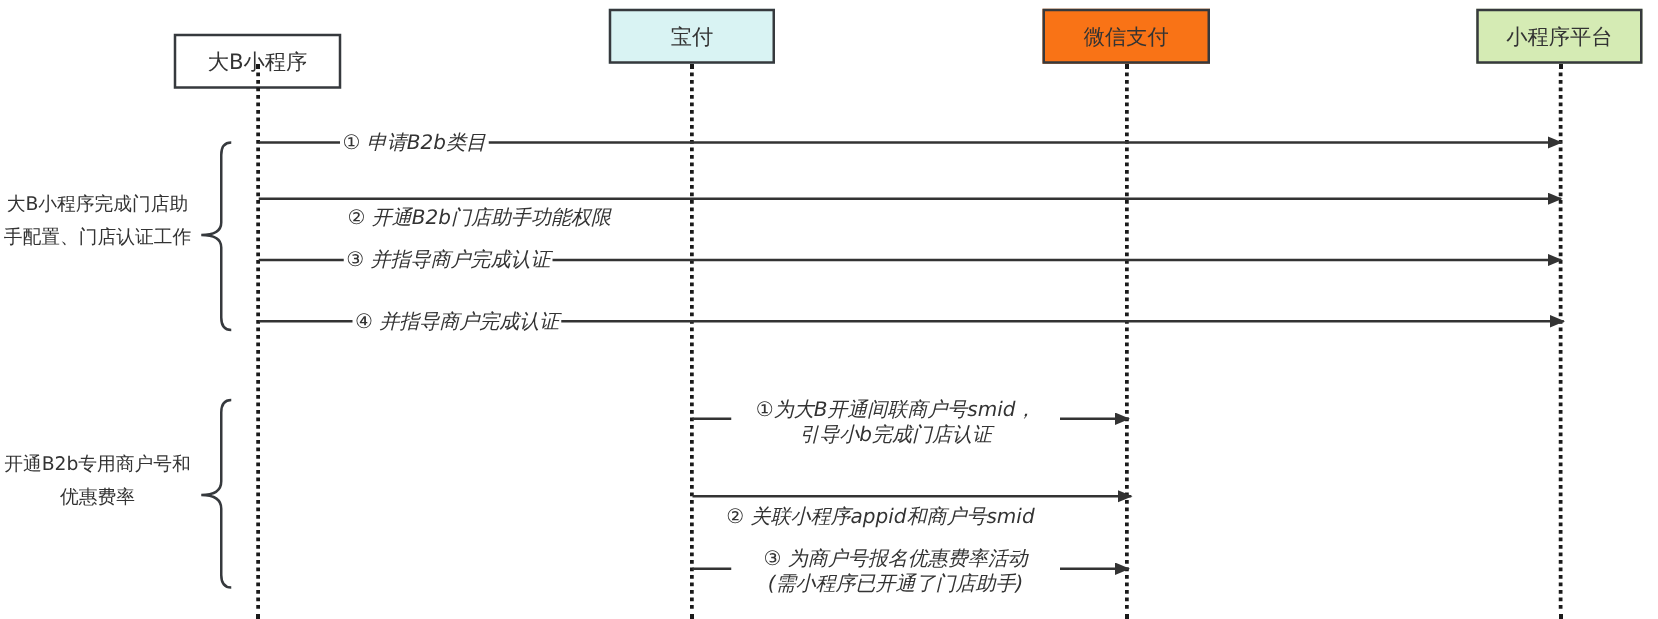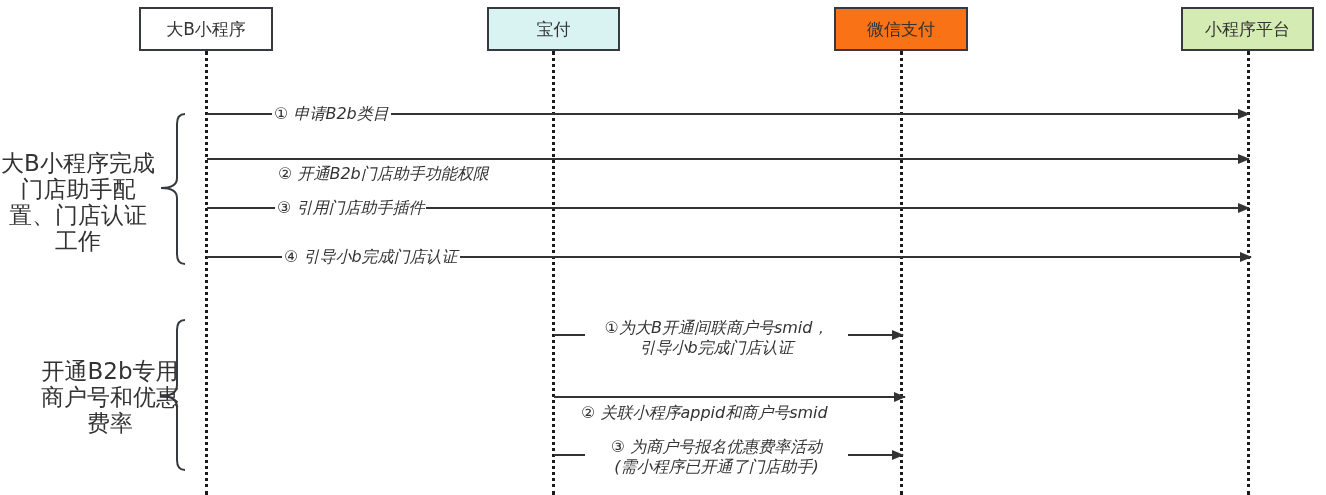--- a/index.html
+++ b/index.html
@@ -13,28 +13,28 @@
   }
   .lifeline {
     position: absolute; top: 51px; bottom: 0; width: 0;
     border-left: 3px dotted #1a1a1a;
   }
   .msg-label {
     position: absolute; background: #ffffff; font-size: 16px; line-height: 20px;
     text-align: center; white-space: nowrap; color: #333333; padding: 0 2px; font-style: italic;
   }
   .group-label {
-    position: absolute; font-size: 23px; line-height: 26px; text-align: center; color: #333333;
+    position: absolute; font-size: 15px; line-height: 26px; text-align: center; color: #333333;
   }
   svg.overlay { position: absolute; left: 0; top: 0; }
 </style>
 </head>
 <body>
 
-<div class="participant" style="left: 139px; width: 134px; background: rgb(255, 255, 255);" id="p0">
+<div class="participant" style="left: 139px; width: 134px; background: rgb(255, 255, 255); margin-top: 20px;" id="p0">
   <span>大B小程序</span>
 </div>
 <div class="participant" style="left: 487px; width: 133px; background: rgb(217, 243, 243);" id="p1">
   <span>宝付</span>
 </div>
 <div class="participant" style="left: 834px; width: 134px; background: #f97316;" id="p2">
   <span>微信支付</span>
 </div>
 <div class="participant" style="left: 1181px; width: 133px; background: rgb(213, 235, 180);" id="p3">
   <span>小程序平台</span>
@@ -59,23 +59,23 @@
 
   <line x1="554" y1="335" x2="903" y2="335" stroke="#333333" stroke-width="2" marker-end="url(#arrowhead)"></line>
   <line x1="554" y1="397" x2="905" y2="397" stroke="#333333" stroke-width="2" marker-end="url(#arrowhead)"></line>
   <line x1="554" y1="455" x2="903" y2="455" stroke="#333333" stroke-width="2" marker-end="url(#arrowhead)"></line>
 
   <path d="M185,114 Q177,114 177,124 L177,178 Q177,188 161,188 Q177,188 177,198 L177,254 Q177,264 185,264" fill="none" stroke="#36393d" stroke-width="2"></path>
   <path d="M185,320 Q177,320 177,330 L177,385 Q177,396 161,396 Q177,396 177,407 L177,460 Q177,470 185,470" fill="none" stroke="#36393d" stroke-width="2"></path>
 </svg>
 
 <div class="group-label" style="left:0px;top:150px;width:156px;">大B小程序完成门店助手配置、门店认证工作</div>
-<div class="group-label" style="left:0px;top:358px;width:156px;margin-left:32px;">开通B2b专用商户号和优惠费率</div>
+<div class="group-label" style="left:0px;top:358px;width:156px;">开通B2b专用商户号和优惠费率</div>
 
 <div class="msg-label" style="left:272px;top:104px;">① 申请B2b类目</div>
 <div class="msg-label" style="left:276px;top:164px;">② 开通B2b门店助手功能权限</div>
-<div class="msg-label" style="left:275px;top:198px;">③ 引用门店助手插件</div>
-<div class="msg-label" style="left:282px;top:247px;">④ 引导小b完成门店认证</div>
+<div class="msg-label" style="left:275px;top:198px;">③ 并指导商户完成认证</div>
+<div class="msg-label" style="left:282px;top:247px;">④ 并指导商户完成认证</div>
 <div class="msg-label" style="left:585px;top:318px;width:255px;white-space:pre-line;padding:0 4px;">①为大B开通间联商户号smid，
 引导小b完成门店认证</div>
 <div class="msg-label" style="left:579px;top:387px;margin-top:16px;">② 关联小程序appid和商户号smid</div>
 <div class="msg-label" style="left:585px;top:437px;width:255px;white-space:pre-line;padding:0 4px;">③ 为商户号报名优惠费率活动
 (需小程序已开通了门店助手)</div>
 
 </body></html>

